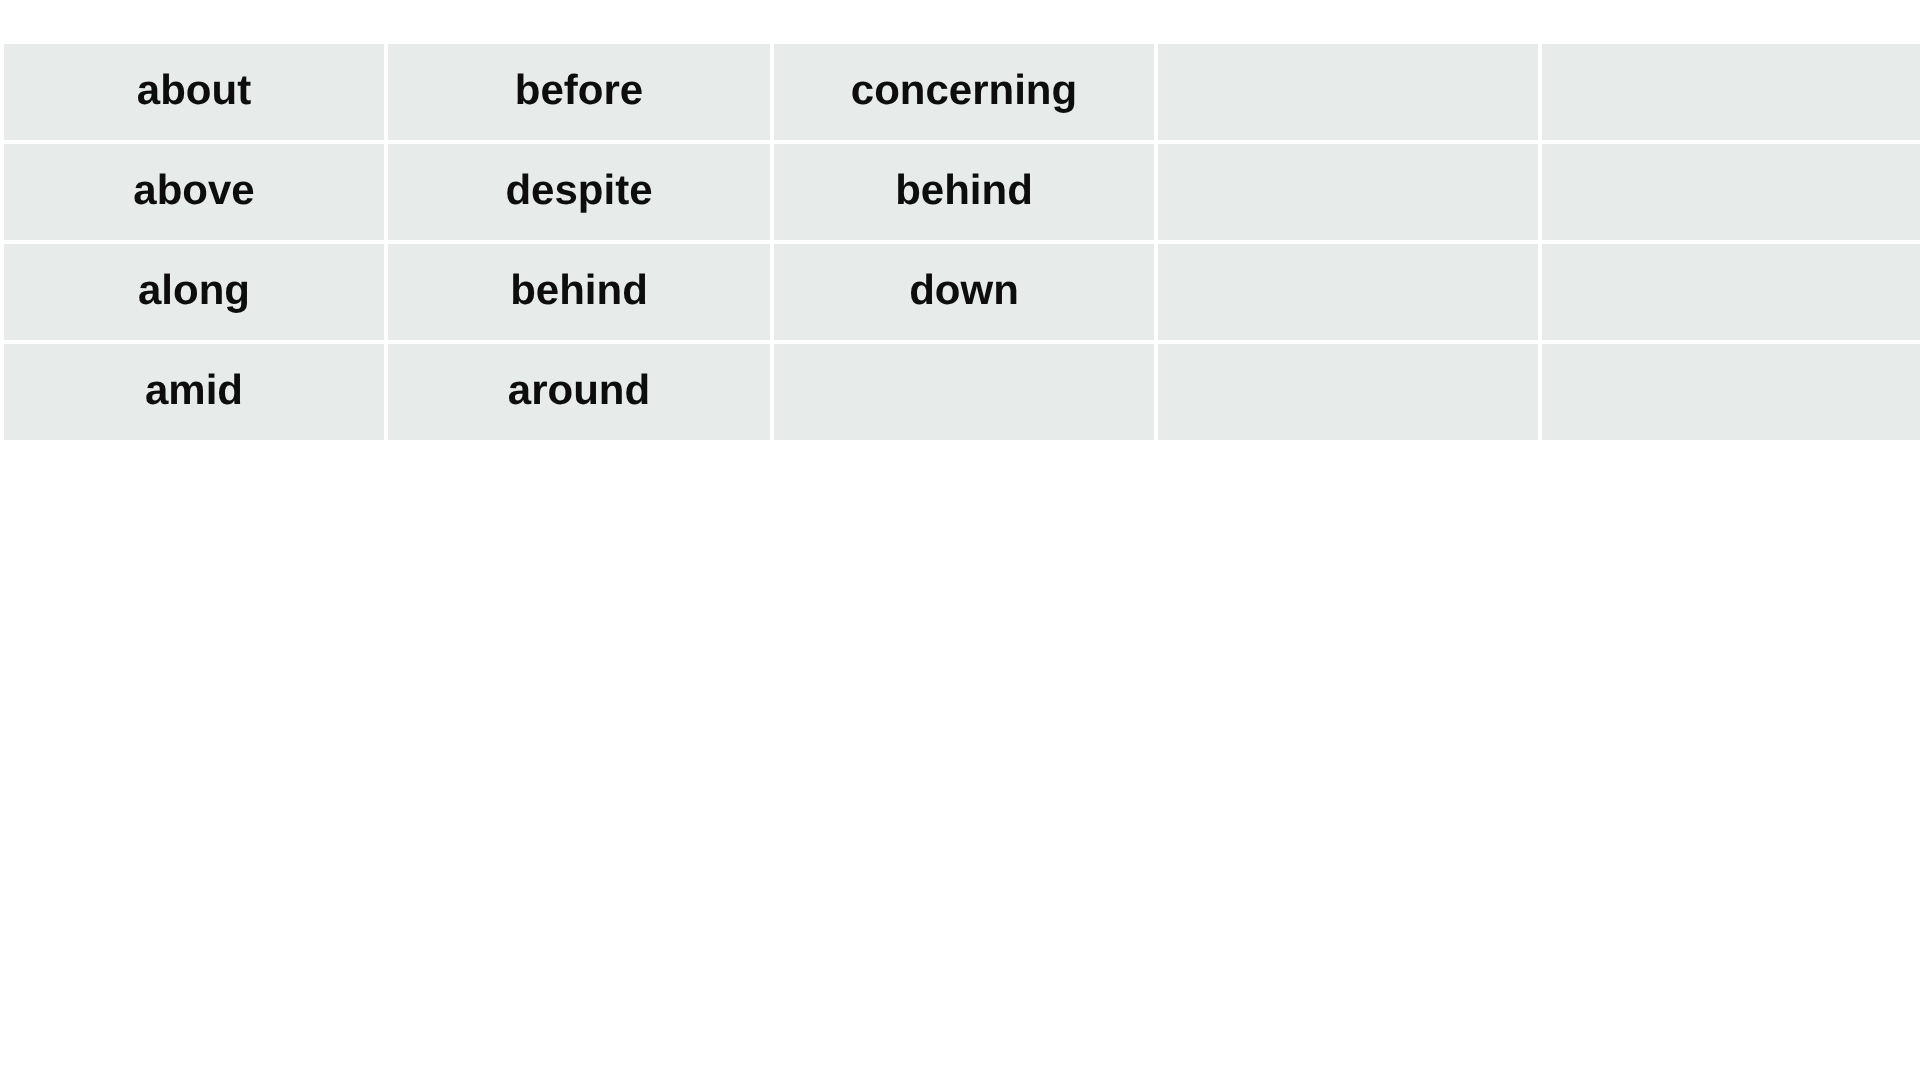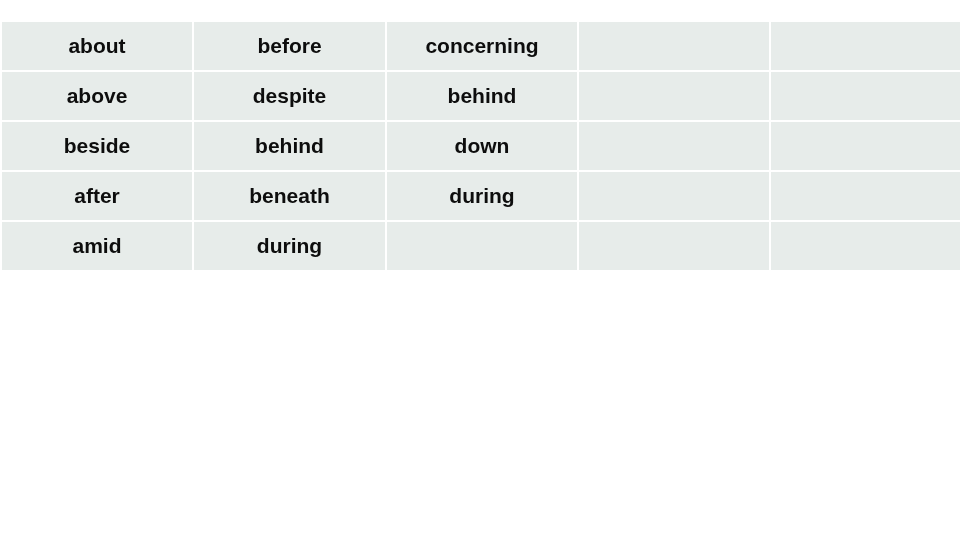--- a/index.html
+++ b/index.html
@@ -71,35 +71,28 @@
         <td class="empty"></td>
       </tr>
       <tr>
         <td>above</td>
         <td>despite</td>
         <td>behind</td>
         <td class="empty"></td>
         <td class="empty"></td>
       </tr>
       <tr>
-        <td>beside</td>
+        <td>along</td>
         <td>behind</td>
         <td>down</td>
         <td class="empty"></td>
         <td class="empty"></td>
       </tr>
       <tr>
-        <td>after</td>
-        <td>beneath</td>
-        <td>during</td>
-        <td class="empty"></td>
-        <td class="empty"></td>
-      </tr>
-      <tr>
         <td>amid</td>
-        <td>during</td>
+        <td>around</td>
         <td class="empty"></td>
         <td class="empty"></td>
         <td class="empty"></td>
       </tr>
     </tbody>
   </table>
 </div>
 
 </body></html>

